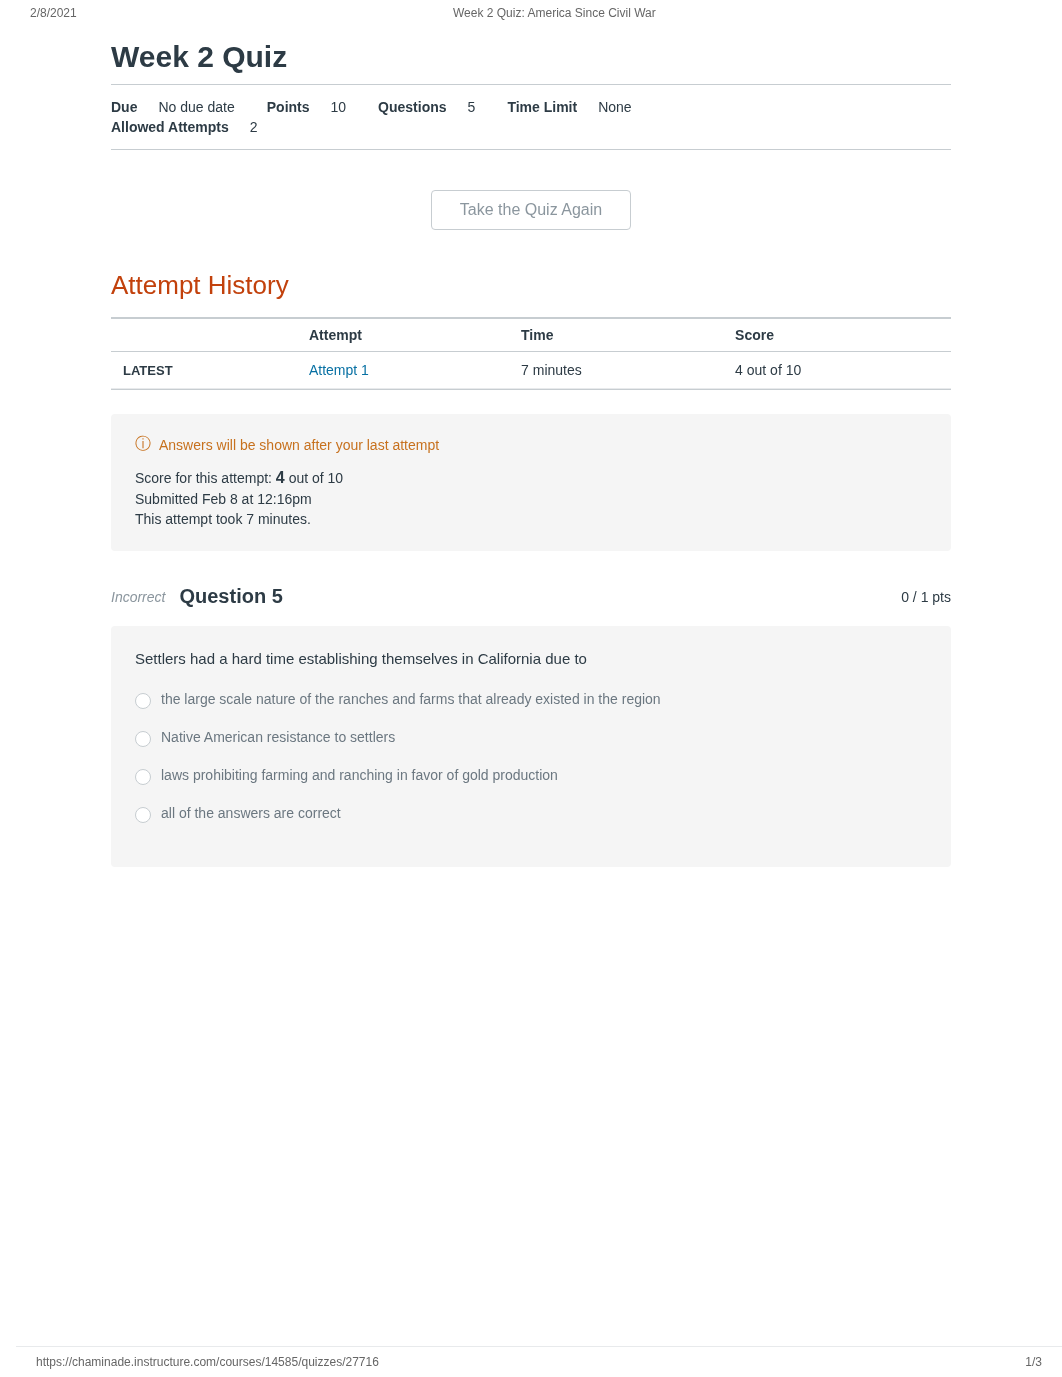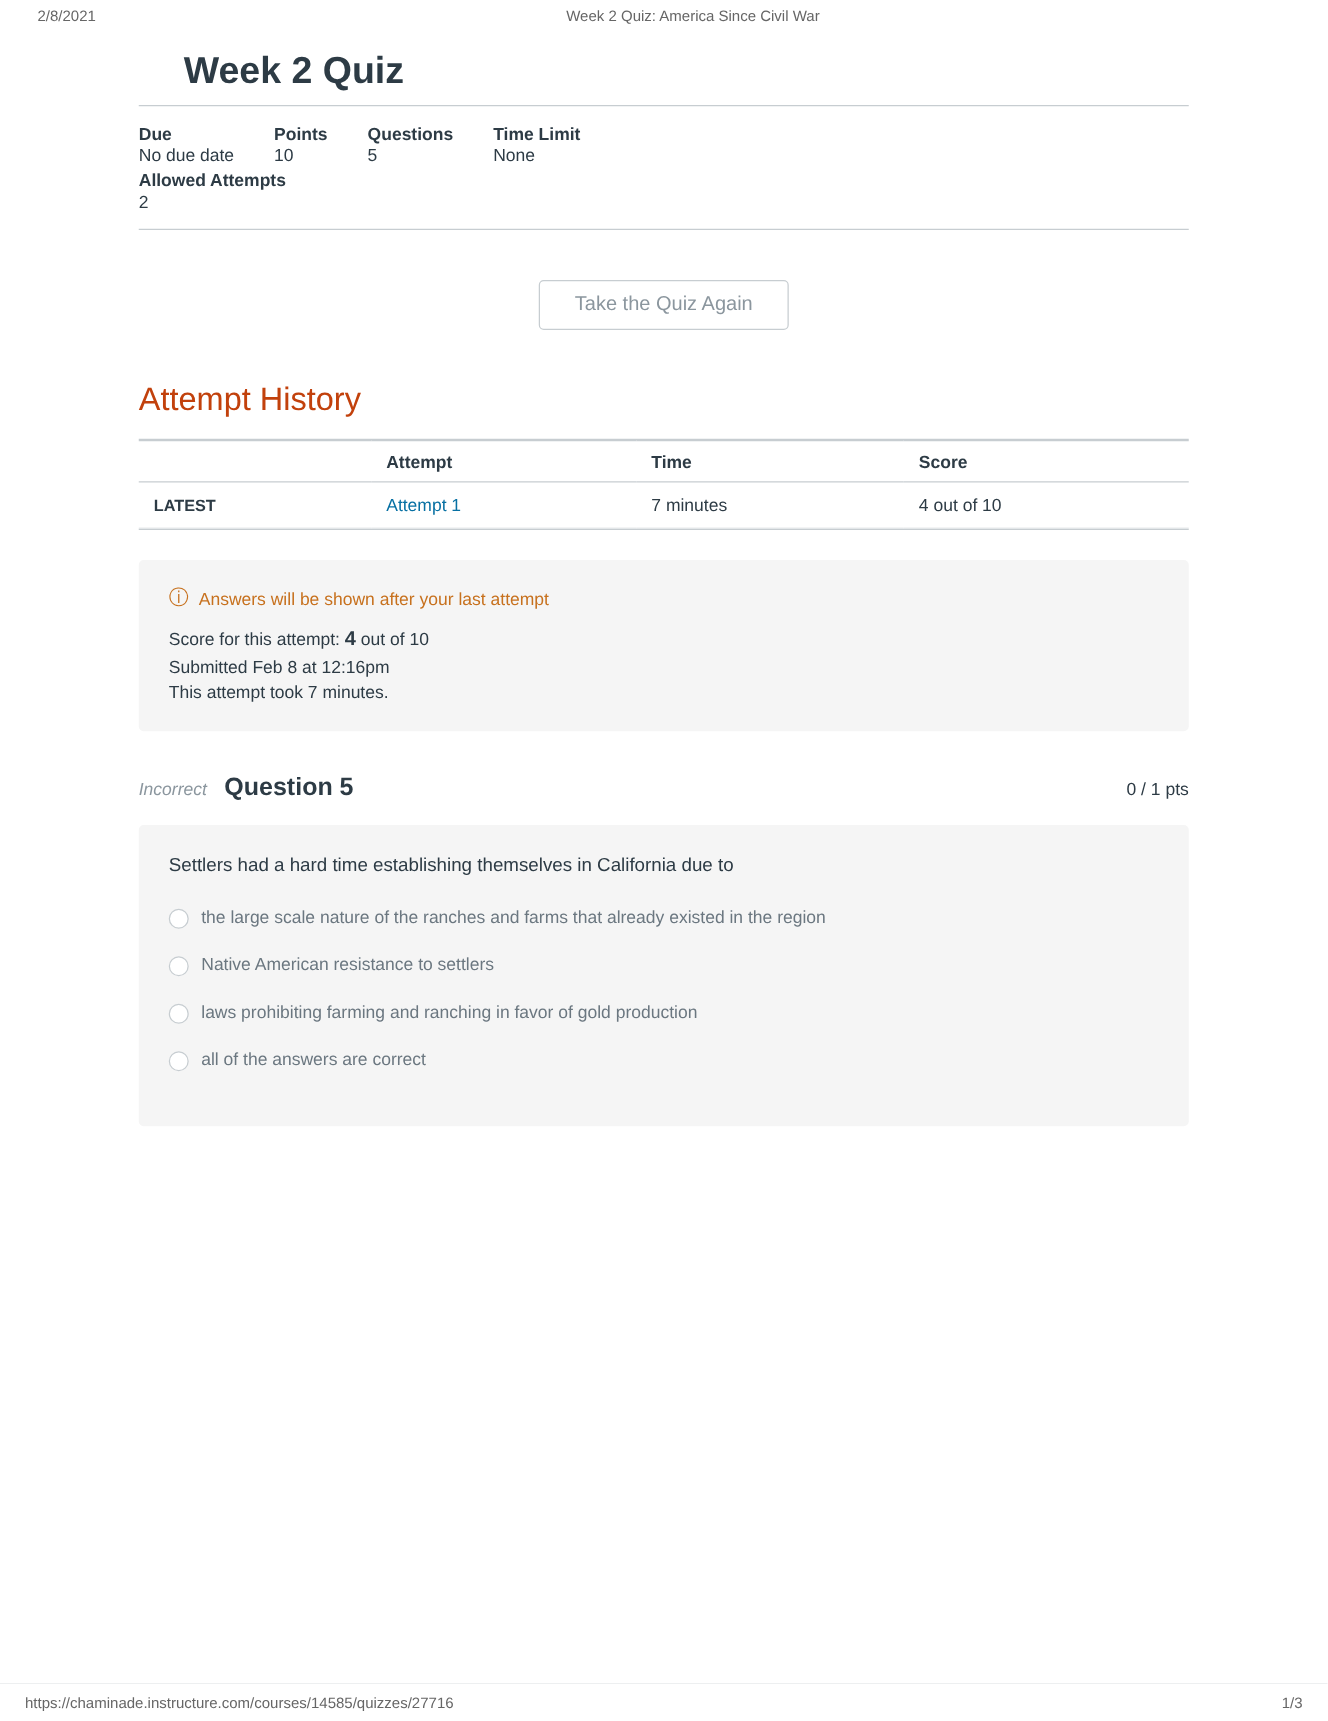--- a/index.html
+++ b/index.html
@@ -19,41 +19,39 @@
     .page-container {
       max-width: 900px;
       margin: 0 auto;
       padding: 0 30px 60px 30px;
     }
     .quiz-title {
       font-size: 30px;
       font-weight: 700;
       color: #2d3b45;
       padding: 14px 0 10px 0;
-      margin-left: 36px;
     }
     .divider {
       border: none;
       border-top: 1px solid #c7cdd1;
       margin: 0;
     }
     .quiz-meta {
       padding: 14px 0 14px 0;
     }
     .quiz-meta-row {
       display: flex;
       align-items: center;
       gap: 32px;
       flex-wrap: wrap;
     }
     .meta-item {
       display: flex;
       align-items: baseline;
-      gap: 1px;
-      flex-direction: column;
+      gap: 21px;
     }
     .meta-label {
       font-weight: 700;
       font-size: 14px;
     }
     .meta-value {
       font-size: 14px;
       font-weight: 400;
     }
     .meta-row2 {
@@ -190,21 +188,21 @@
       flex-shrink: 0;
       margin-top: 2px;
     }
     .answer-text {
       font-size: 14px;
       color: #6b7780;
     }
     .footer-bar {
       position: fixed;
       bottom: 0;
-      left: 0;
+      left: 16px;
       right: 0;
       background: #fff;
       border-top: 1px solid #e8eaec;
       padding: 8px 20px;
       display: flex;
       justify-content: space-between;
       font-size: 12px;
       color: #666;
     }
   </style>

